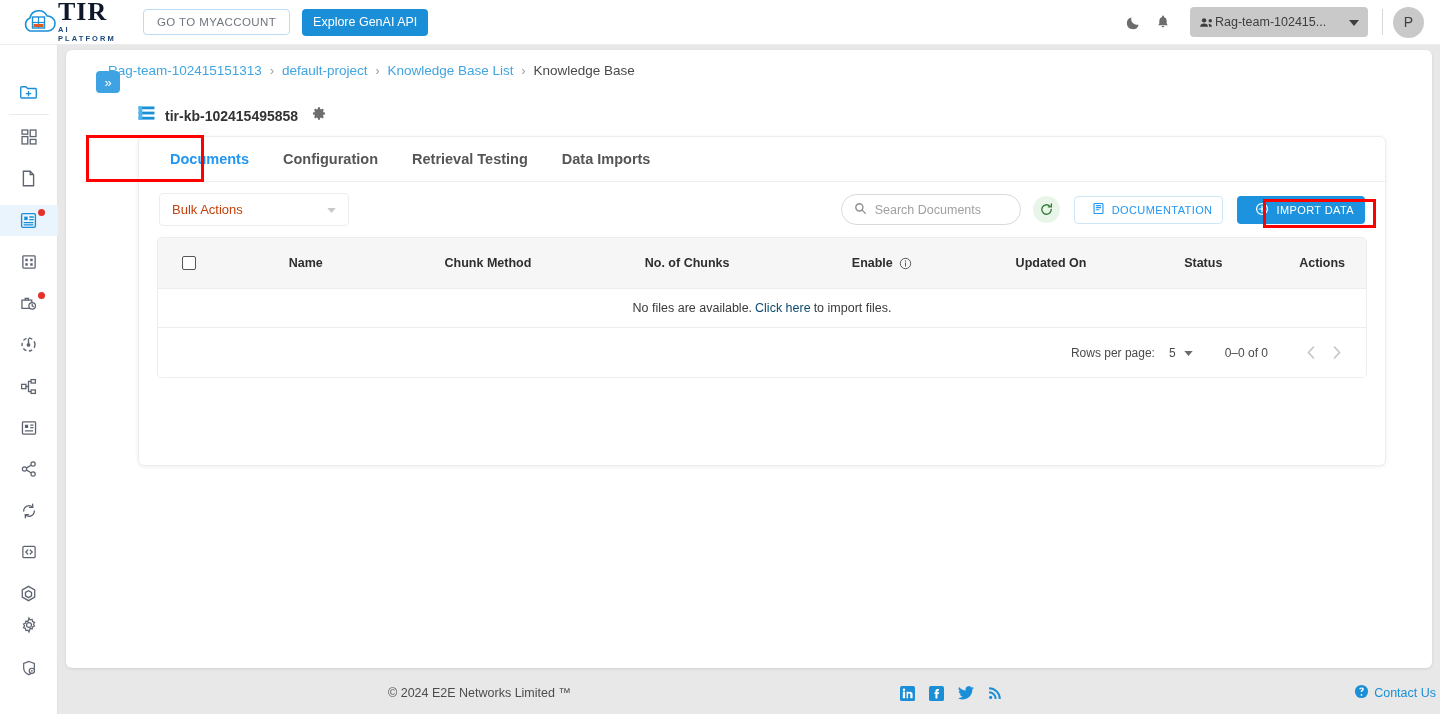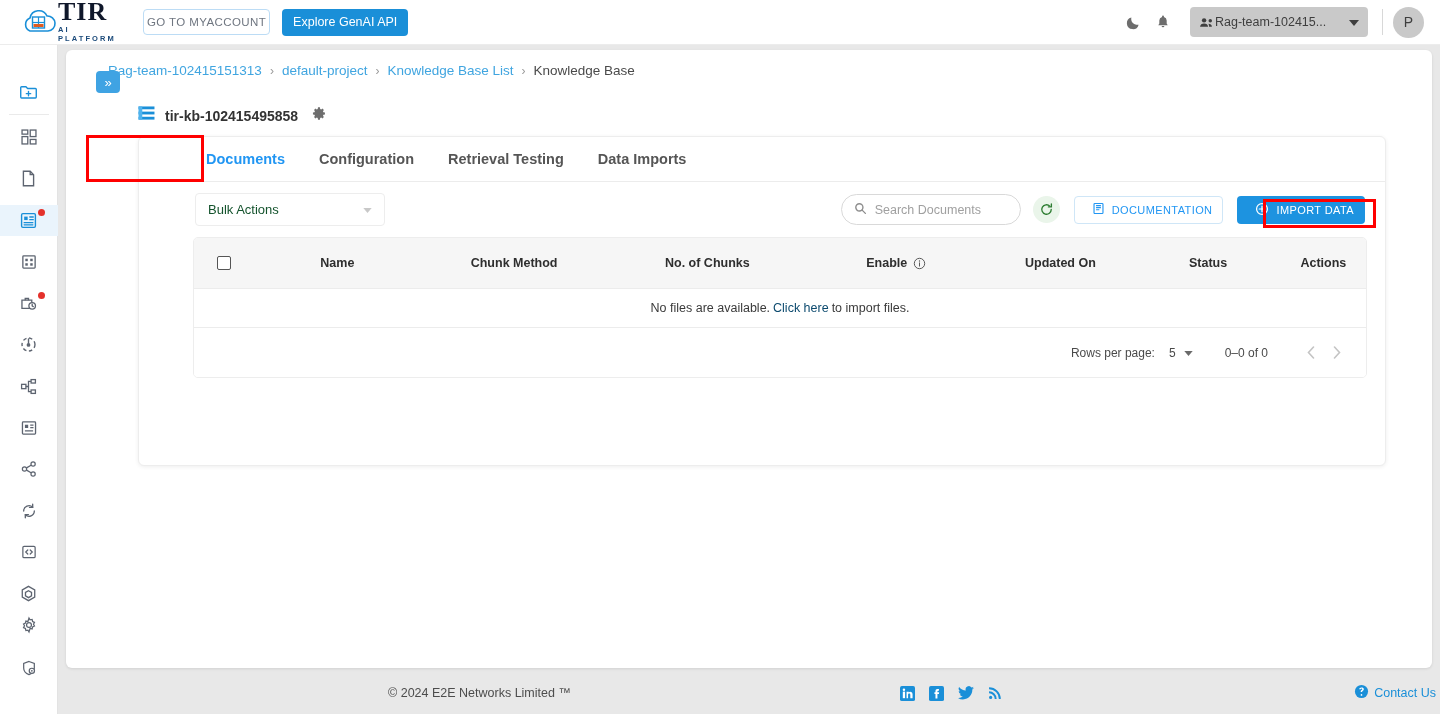--- a/index.html
+++ b/index.html
@@ -22,21 +22,21 @@
   .logo-text { margin-left: 1px; }
   .logo-tir {
     font-family: "Liberation Serif", serif; font-size: 26px; font-weight: bold;
     color: #0f172a; letter-spacing: 1px; line-height: 20px;
   }
   .logo-sub {
     font-size: 7.5px; font-weight: bold; color: #1b4a7a;
     letter-spacing: 2.1px; margin-top: 3px;
   }
   .btn-myaccount {
-    margin-left: 29px; height: 26px; padding: 0 3px;
+    margin-left: 29px; height: 26px; padding: 0 13px;
     border: 1px solid #bcdcf5; border-radius: 4px; background: #fff;
     color: #6f7680; font-size: 11.5px; letter-spacing: .4px;
     display: flex; align-items: center; cursor: pointer;
   }
   .btn-genai {
     margin-left: 12px; height: 27px; padding: 0 11px;
     background: #1a8fd8; border: none; border-radius: 4px;
     color: #ffffff; font-size: 12.5px;
     display: flex; align-items: center; cursor: pointer;
   }
@@ -111,39 +111,38 @@
   .kb-title {
     font-size: 14px; font-weight: bold; color: #333; margin-left: 10px;
   }
   .gear-title { margin-left: 14px; cursor: pointer; color: #6e6e6e; }
 
   
   .inner {
     position: absolute; top: 86px; left: 72px; width: 1248px; height: 330px;
     background: #fff; border: 1px solid #ededed; border-radius: 6px;
     box-shadow: 0 1px 4px rgba(0,0,0,.07);
-    padding-left: 36px;
   }
   .tabs {
     height: 45px; border-bottom: 1px solid #ececec; display: flex;
     align-items: center; padding-left: 14px;
   }
   .tab {
     font-size: 14.5px; font-weight: bold; color: #555; padding: 0 17px;
     cursor: pointer; line-height: 44px;
   }
   .tab.active { color: #2196f3; }
 
   .toolbar {
     height: 55px; display: flex; align-items: center; padding: 0 20px;
   }
   .bulk {
     width: 190px; height: 33px; border: 1px solid #ededed; border-radius: 4px;
     display: flex; align-items: center; padding: 0 12px;
-    color: #14532d; font-size: 13px; cursor: pointer;
+    color: #c2410c; font-size: 13px; cursor: pointer;
   }
   .bulk .caret { margin-left: auto; color: #c8c8c8; font-size: 9px; }
   .tool-right { margin-left: auto; display: flex; align-items: center; }
   .search {
     width: 180px; height: 31px; border: 1px solid #d9d9d9; border-radius: 16px;
     display: flex; align-items: center; padding: 0 12px; background: #fff;
   }
   .search input {
     border: none; outline: none; font-size: 12.5px; color: #8d8d8d;
     margin-left: 8px; width: 132px; font-family: "Liberation Sans", sans-serif;

